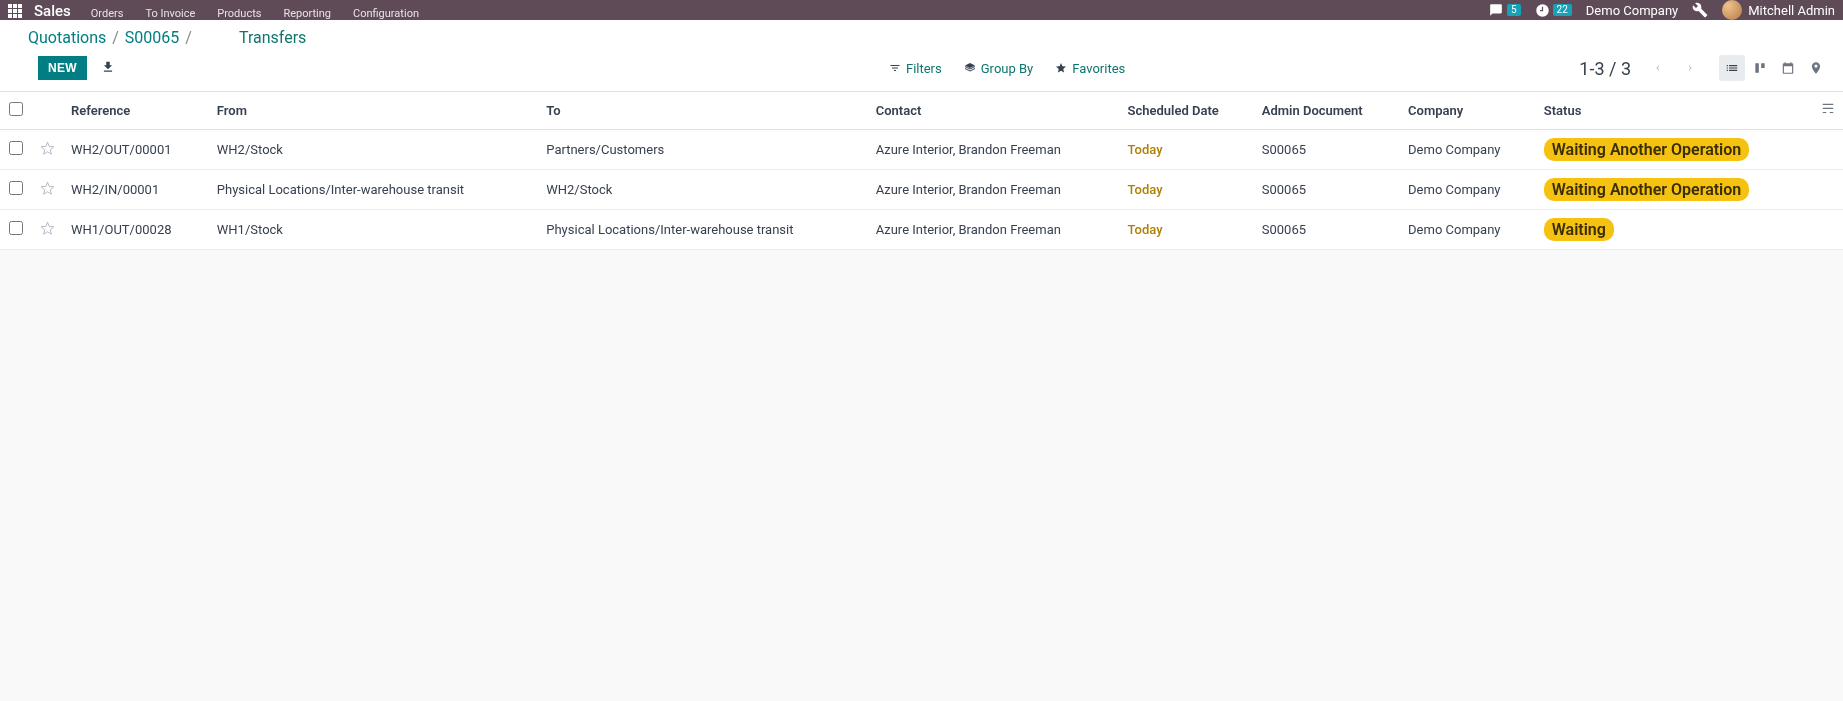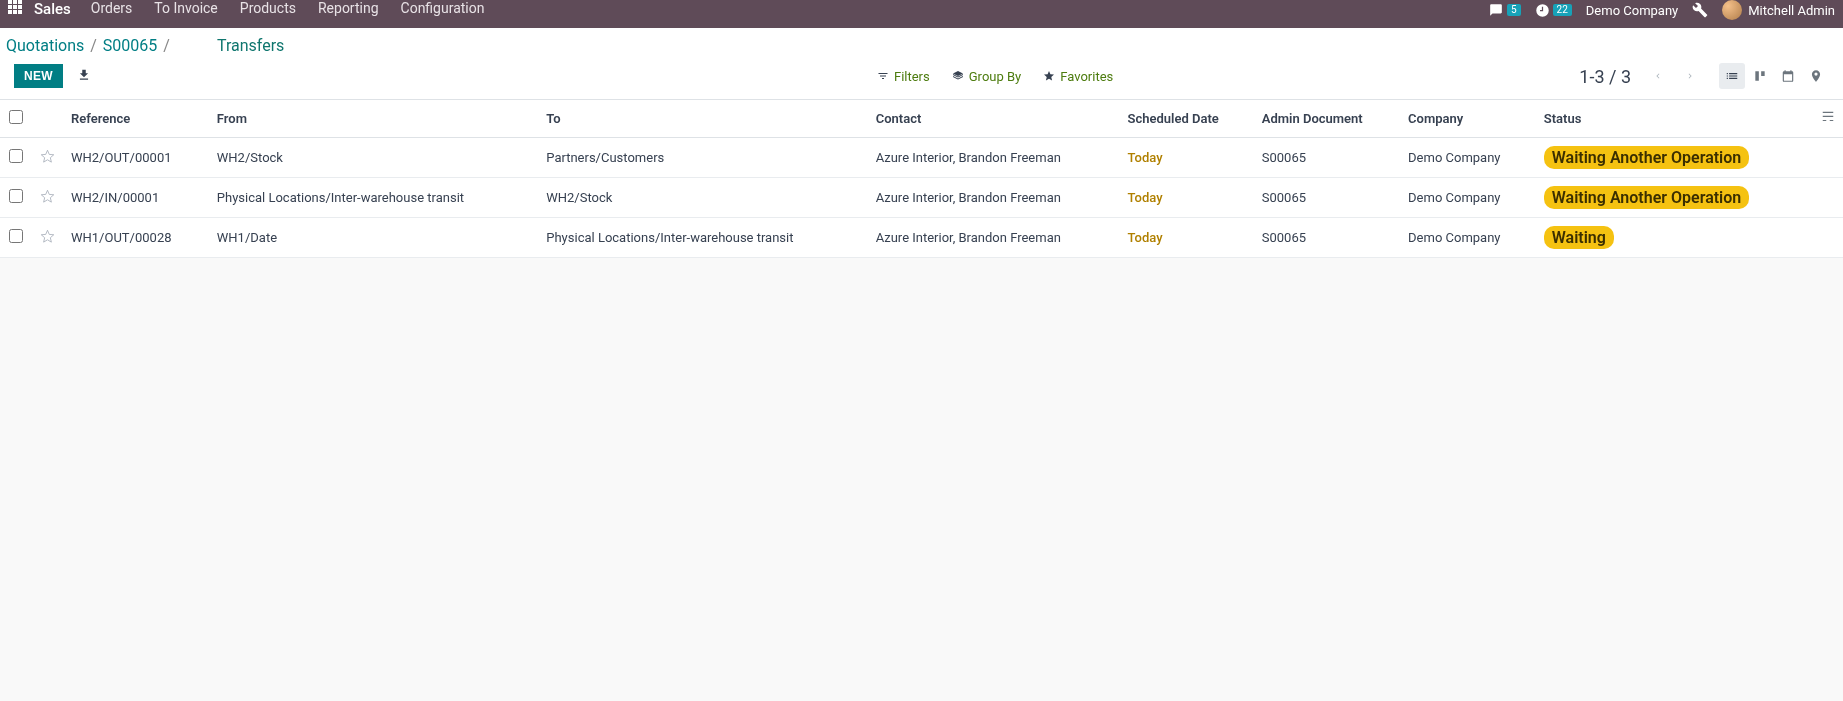--- a/index.html
+++ b/index.html
@@ -1,50 +1,50 @@
 <!DOCTYPE html>
 <html><head>
 <meta charset="utf-8">
 <style>
 * { box-sizing: border-box; margin: 0; padding: 0; }
 body { font-family: -apple-system, BlinkMacSystemFont, "Segoe UI", Roboto, sans-serif; font-size: 13px; color: #374151; background: #f9f9f9; }
 
 
-.topnav { background: #5f4b58; color: #fff; height: 28px; display: flex; align-items: flex-start; padding: 0 8px; font-size: 13px; }
+.topnav { background: #5f4b58; color: #fff; height: 20px; display: flex; align-items: flex-end; padding: 0 8px; font-size: 13px; }
 .topnav .apps-icon { width: 16px; height: 16px; display: grid; grid-template-columns: repeat(3,4px); grid-template-rows: repeat(3,4px); gap:1px; margin-right:10px; cursor:pointer;}
 .topnav .apps-icon span { background:#fff; width:4px; height:4px; }
 .topnav .brand { font-weight:500; font-size:15px; margin-right: 20px; }
 .topnav .menu { display:flex; gap:22px; }
-.topnav .menu a { color:#e8e2e6; text-decoration:none; cursor:pointer; font-size:14px;}
+.topnav .menu a { color:#e8e2e6; text-decoration:none; cursor:pointer; font-size:11px;}
 .topnav .spacer { flex:1; }
 .topnav .right { display:flex; align-items:center; gap:14px; }
 .topnav .badge-wrap { display:flex; align-items:center; gap:3px; cursor:pointer;}
 .topnav .badge { background:#17a2b8; color:#fff; font-size:10px; padding:1px 4px; border-radius:2px; line-height:1; }
 .topnav .company { color:#fff; cursor:pointer; }
 .topnav .user { display:flex; align-items:center; gap:6px; cursor:pointer;}
 .topnav .avatar { width:20px; height:20px; border-radius:50%; background: radial-gradient(circle at 30% 30%, #f4c08a, #b07d4a); }
 .topnav svg { fill:#fff; }
 
 
 .controlbar { background:#fff; border-bottom:1px solid #dee2e6; }
-.cb-row1 { display:flex; align-items:flex-end; padding: 8px 14px 0 6px; }
+.cb-row1 { display:flex; align-items:flex-end; padding: 8px 14px 0 28px; }
 .breadcrumb { font-size:16px; display:flex; gap:6px; align-items:center; }
 .breadcrumb a { color:#017e84; text-decoration:none; cursor:pointer; }
 .breadcrumb .sep { color:#888; }
 .breadcrumb .current { color:#0f766e;margin-left:41px; }
 .cb-row1 .search-wrap { flex:1; display:flex; justify-content:flex-end; }
 .search-box { width: 50%; position:relative; }
 .search-box input { width:100%; border:none; border-bottom:1px solid #ccc; padding:4px 24px 4px 4px; font-size:13px; outline:none; background:transparent;}
 .search-box .mag { position:absolute; right:4px; top:2px; width:16px; height:16px; cursor:pointer;}
 
 .cb-row2 { display:flex; align-items:center; padding: 8px 14px 10px 14px; }
-.btn-new { background:#017e84; color:#fff; border:none; padding:5px 10px; font-size:12px; font-weight:600; cursor:pointer; letter-spacing:0.3px;}
+.btn-new { background:#017e84; color:#fff; border:none; padding:5px 10px; font-size:12px; font-weight:600; cursor:pointer; letter-spacing:0.3px;margin-left:24px;}
 .btn-download { margin-left:14px; cursor:pointer; color:#374151; }
 .cb-row2 .mid { flex:1; display:flex; justify-content:center; gap:22px; margin-left: 320px;}
-.filter-btn { display:flex; align-items:center; gap:5px; cursor:pointer; color:#4d7c0f; font-size:13px;}
+.filter-btn { display:flex; align-items:center; gap:5px; cursor:pointer; color:#0f766e; font-size:13px;}
 .cb-row2 .right { display:flex; align-items:center; gap:10px; }
 .pager { color:#374151; font-size:18px; margin-right:6px;}
 .nav-arrow { width:22px; height:22px; display:flex; align-items:center; justify-content:center; cursor:pointer; color:#adb5bd; border-radius:3px;}
 .view-switch { display:flex; gap:2px; margin-left:8px;}
 .view-btn { width:26px; height:26px; display:flex; align-items:center; justify-content:center; cursor:pointer; border-radius:3px; color:#6c757d;}
 .view-btn.active { background:#e9ecef; color:#374151;}
 
 
 table { width:100%; border-collapse:collapse; background:#fff; }
 thead th { text-align:left; font-weight:600; font-size:13px; color:#374151; padding:10px 8px; border-bottom:1px solid #dee2e6; background:#fff;}
@@ -231,21 +231,21 @@
         <td>Demo Company</td>
         <td><span class="status-badge">Waiting Another Operation</span></td>
         <td></td>
       </tr>
       <tr>
         <td class="col-chk"><input type="checkbox" class="chk" style=""></td>
         <td class="col-star"><span><svg class="star" viewBox="0 0 24 24">
               <path d="M12 17.27L18.18 21l-1.64-7.03L22 9.24l-7.19-.61L12 2 9.19 8.63 2 9.24l5.46 4.73L5.82 21z"></path>
             </svg></span></td>
         <td>WH1/OUT/00028</td>
-        <td>WH1/Date</td>
+        <td>WH1/Stock</td>
         <td>Physical Locations/Inter-warehouse transit</td>
         <td>Azure Interior, Brandon Freeman</td>
         <td><span class="today">Today</span></td>
         <td>S00065</td>
         <td>Demo Company</td>
         <td><span class="status-badge">Waiting</span></td>
         <td></td>
       </tr>
     </tbody>
 </table>

